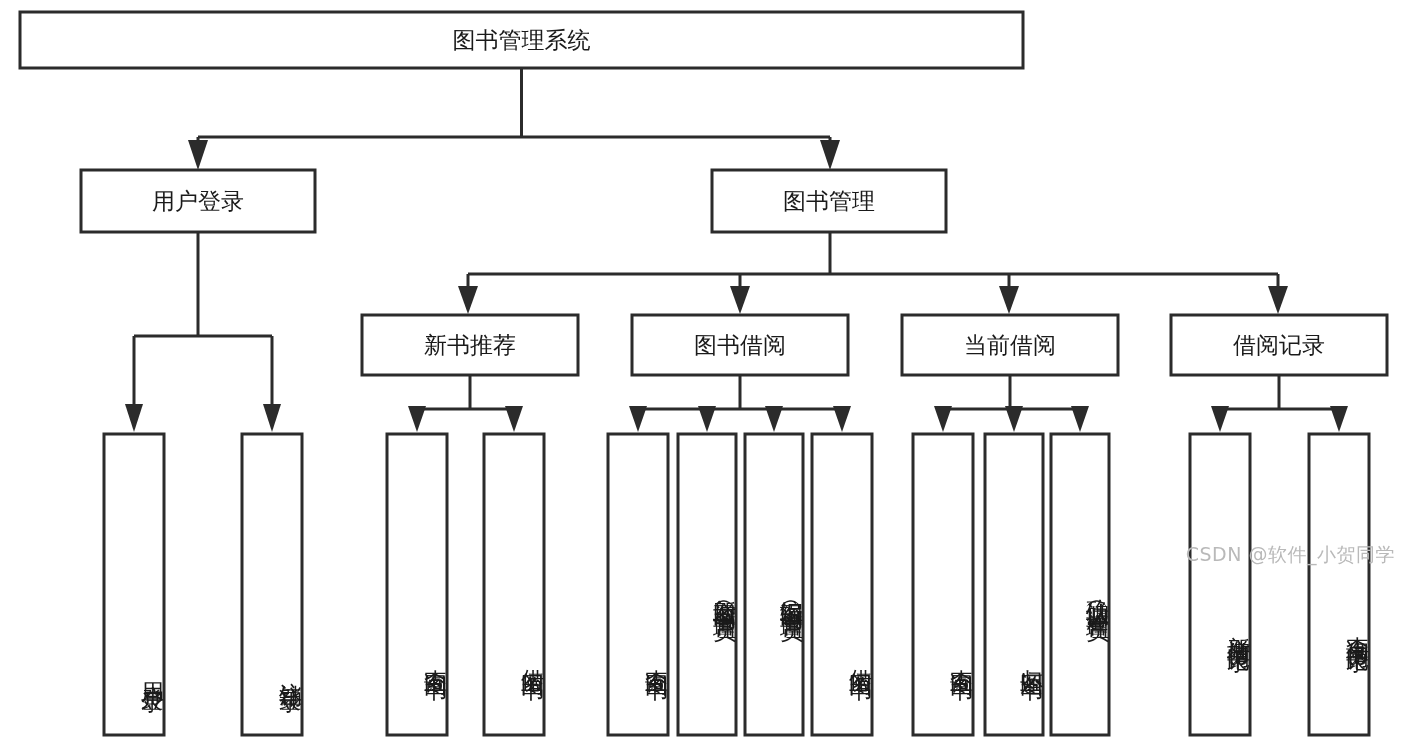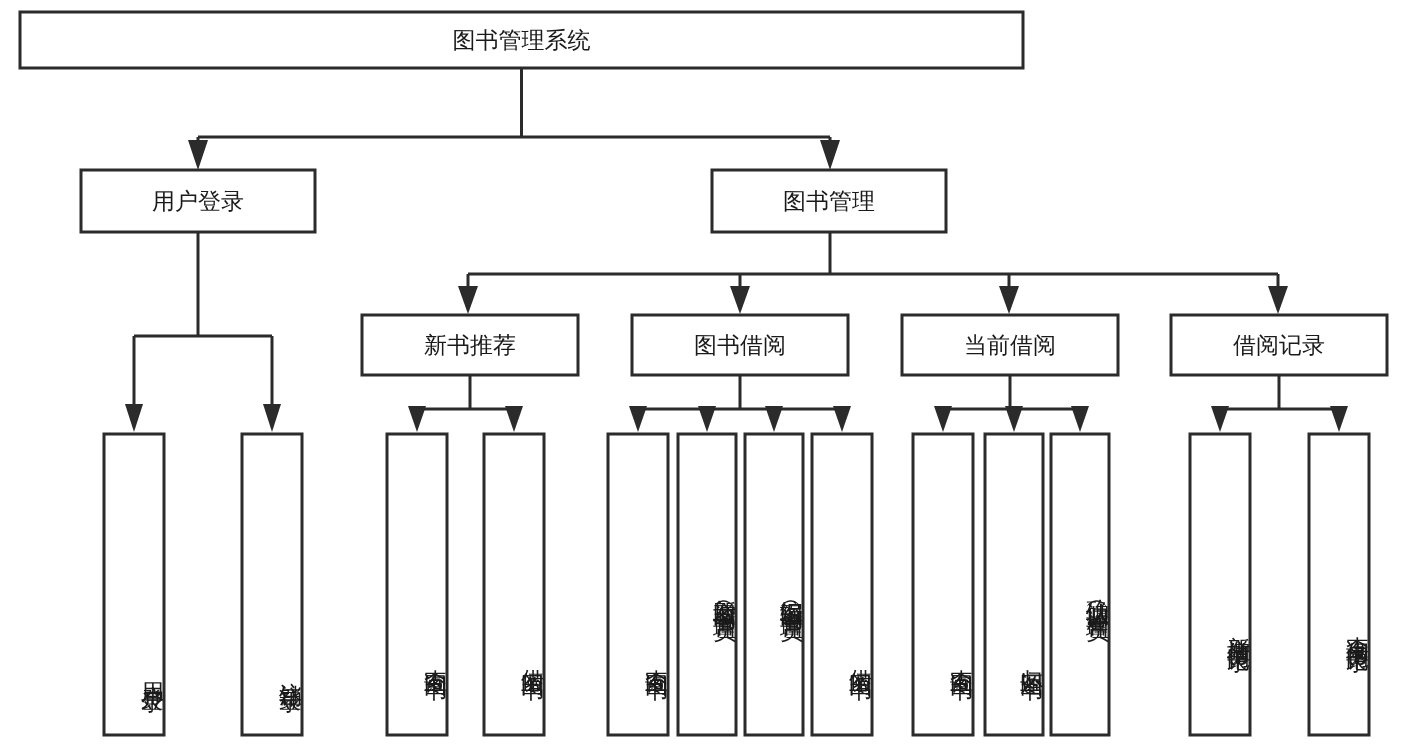--- a/index.html
+++ b/index.html
@@ -222,14 +222,15 @@
   <div class="leaf-label-wrap" style="left:608px; top:434px; width:60px; height:301px; padding-top:72px;">查询图书</div>
   <div class="leaf-label-wrap" style="left:678px; top:434px; width:58px; height:301px; padding-top:10px;">新增图书（管理员）</div>
   <div class="leaf-label-wrap" style="left:745px; top:434px; width:58px; height:301px; padding-top:10px;">编辑图书（管理员）</div>
   <div class="leaf-label-wrap" style="left:812px; top:434px; width:60px; height:301px; padding-top:72px;">借阅图书</div>
   <div class="leaf-label-wrap" style="left:913px; top:434px; width:60px; height:301px; padding-top:72px;">查询图书</div>
   <div class="leaf-label-wrap" style="left:985px; top:434px; width:58px; height:301px; padding-top:72px;">归还图书</div>
   <div class="leaf-label-wrap" style="left:1051px; top:434px; width:58px; height:301px; padding-top:10px;">确认归还（管理员）</div>
   <div class="leaf-label-wrap" style="left:1190px; top:434px; width:60px; height:301px; padding-top:42px;">新增借阅记录</div>
   <div class="leaf-label-wrap" style="left:1309px; top:434px; width:60px; height:301px; padding-top:42px;">查询借阅记录</div>
 
+  <div class="watermark">CSDN @软件_小贺同学</div>
 
 </div>
 
 </body></html>

